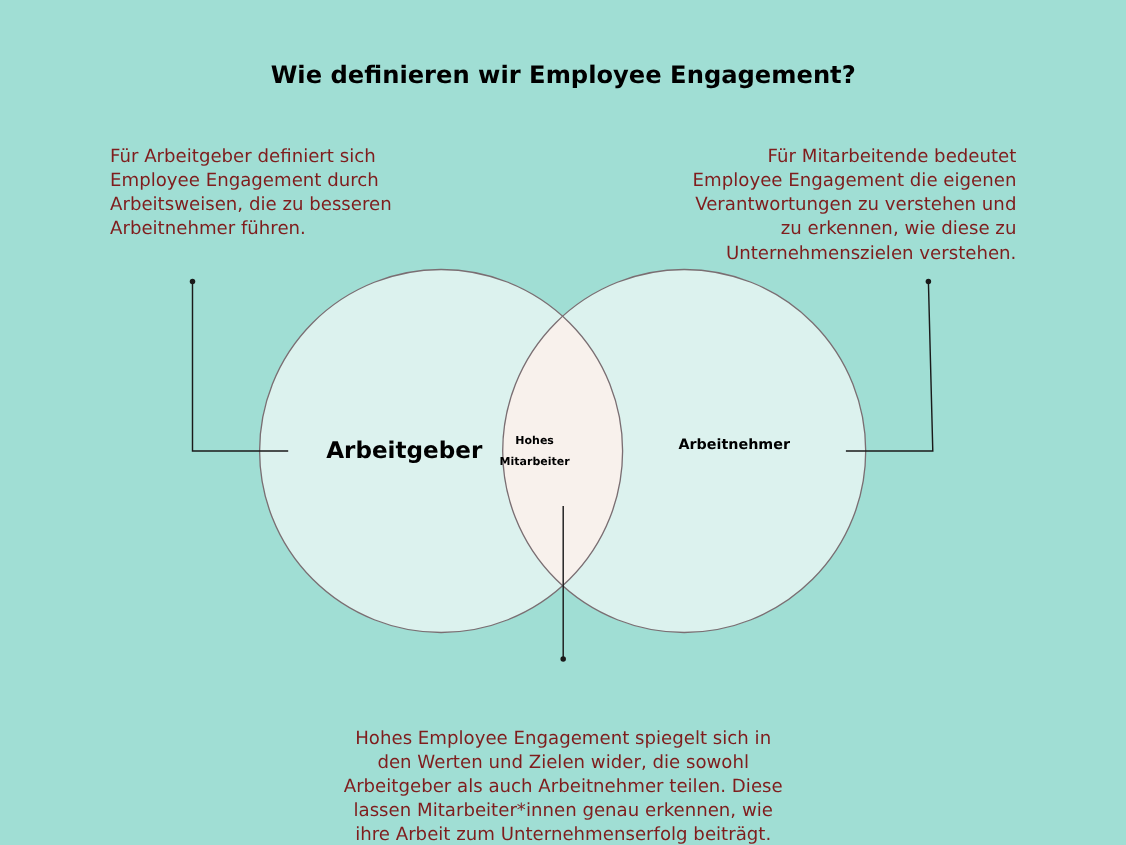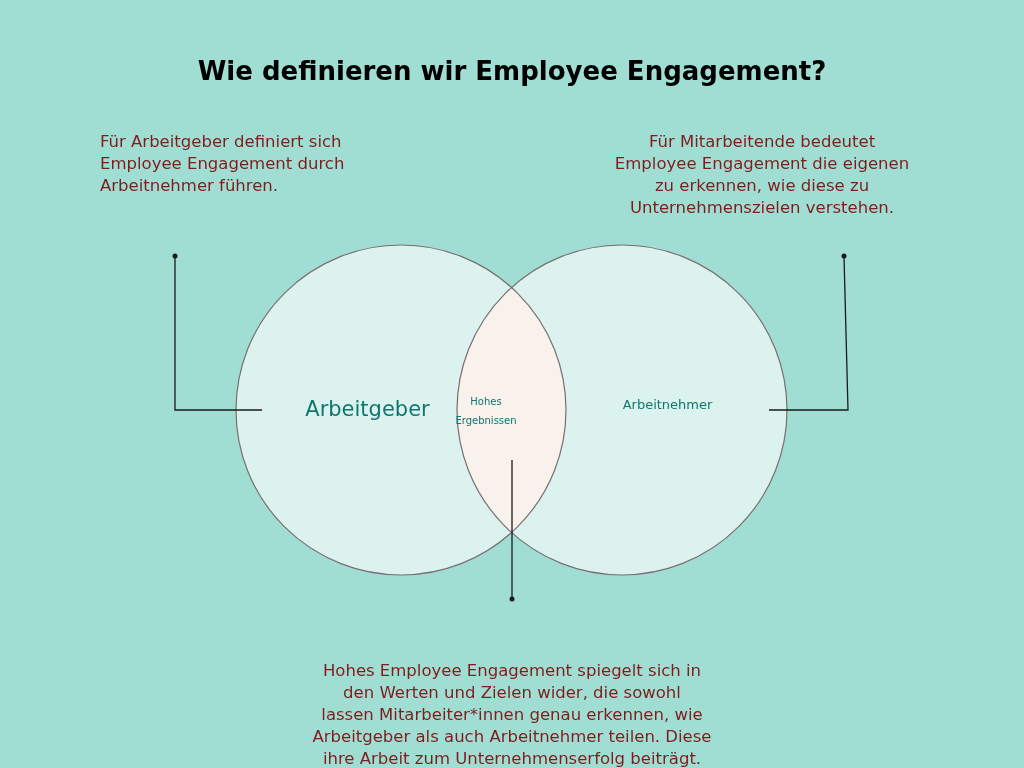--- a/index.html
+++ b/index.html
@@ -1,41 +1,43 @@
 <!DOCTYPE html>
 <html><head>
 <meta charset="utf-8">
 <style>
   html,body{margin:0;padding:0;}
   body{width:1024px;height:768px;background:#a0ded4;position:relative;overflow:hidden;font-family:"DejaVu Sans","Liberation Sans",sans-serif;color:#111;}
-  .title{position:absolute;left:0;top:56px;width:1024px;text-align:center;font-size:26px;font-weight:bold;letter-spacing:0;color:#000;}
+  .title{position:absolute;left:0;top:56px;width:1024px;text-align:center;font-size:22px;font-weight:bold;letter-spacing:0;color:#000;}
   .desc{position:absolute;font-size:16.5px;line-height:22px;color:#7f1d1d;}
   .desc-left{left:100px;top:131px;width:300px;text-align:left;}
-  .desc-right{left:600px;top:131px;width:324px;text-align:center;}
+  .desc-right{left:600px;top:131px;width:324px;text-align:right;}
   .desc-bottom{left:292px;top:621px;width:440px;text-align:center;margin-top:39px;}
   svg.diagram{position:absolute;left:0;top:0;}
-  .label{position:absolute;font-weight:normal;color:#0f766e;}
+  .label{position:absolute;font-weight:bold;color:#000000;}
   .label-left{left:270px;top:397px;width:195px;text-align:center;font-size:21px;}
   .label-right{left:570px;top:397px;width:195px;text-align:center;font-size:13px;}
   .label-center{left:426px;top:392px;width:120px;text-align:center;font-size:10px;line-height:19px;}
 </style>
 </head>
 <body>
 
 <div class="title">Wie definieren wir Employee Engagement?</div>
 
 <div class="desc desc-left">
   <div>Für Arbeitgeber definiert sich</div>
   <div>Employee Engagement durch</div>
+  <div>Arbeitsweisen, die zu besseren</div>
   <div>Arbeitnehmer führen.</div>
 </div>
 
 <div class="desc desc-right">
   <div>Für Mitarbeitende bedeutet</div>
   <div>Employee Engagement die eigenen</div>
+  <div>Verantwortungen zu verstehen und</div>
   <div>zu erkennen, wie diese zu</div>
   <div>Unternehmenszielen verstehen.</div>
 </div>
 
 <svg class="diagram" width="1024" height="768" viewBox="0 0 1024 768">
   <defs>
     <clipPath id="clipLeft">
         <circle cx="401" cy="410" r="165"></circle>
       </clipPath>
   </defs>
@@ -58,22 +60,22 @@
   <g>
     <line x1="512" y1="460" x2="512" y2="599" stroke="#1a1a1a" stroke-width="1.3"></line>
     <circle cx="512" cy="599" r="2.5" fill="#1a1a1a"></circle>
   </g>
 </svg>
 
 <div class="label label-left">Arbeitgeber</div>
 <div class="label label-right">Arbeitnehmer</div>
 <div class="label label-center">
   <div>Hohes</div>
-  <div>Ergebnissen</div>
+  <div>Mitarbeiter</div>
 </div>
 
 <div class="desc desc-bottom">
   <div>Hohes Employee Engagement spiegelt sich in</div>
   <div>den Werten und Zielen wider, die sowohl</div>
+  <div>Arbeitgeber als auch Arbeitnehmer teilen. Diese</div>
   <div>lassen Mitarbeiter*innen genau erkennen, wie</div>
-  <div>Arbeitgeber als auch Arbeitnehmer teilen. Diese</div>
   <div>ihre Arbeit zum Unternehmenserfolg beiträgt.</div>
 </div>
 
 </body></html>

